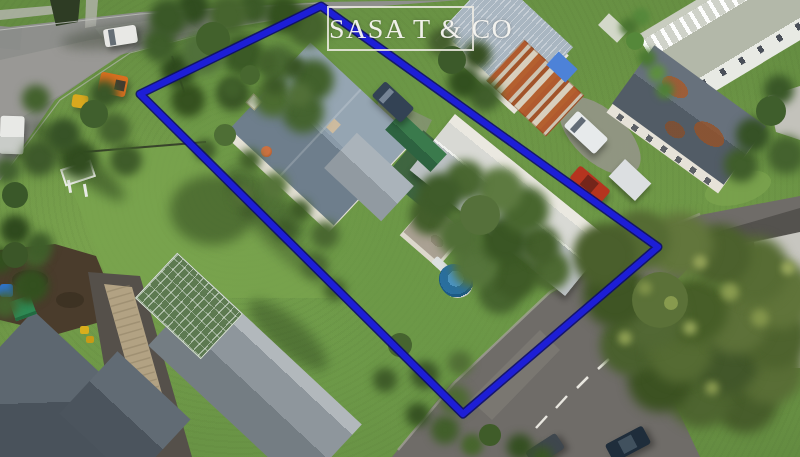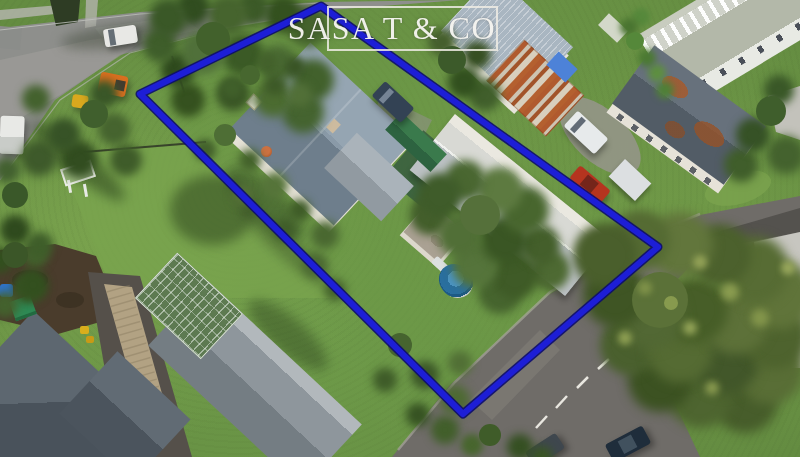--- a/index.html
+++ b/index.html
@@ -13,24 +13,24 @@
         #648c41;}
   .ph::after{content:"";position:absolute;inset:0;z-index:1;pointer-events:none;opacity:.45;
       background:repeating-radial-gradient(circle at 30% 40%, rgba(0,0,0,.05) 0 2px, transparent 2px 6px);}
   .ground{position:absolute;left:0;top:0;z-index:2;}
   .lay{position:absolute;z-index:4;}
   .veh{position:absolute;z-index:6;border-radius:3px;box-shadow:3px 4px 6px rgba(0,0,0,.35);}
   .sh{position:absolute;z-index:3;filter:blur(6px);}
   .t{position:absolute;z-index:7;border-radius:50%;}
   .bsvg{position:absolute;left:0;top:0;z-index:9;}
   .wm{position:absolute;left:327px;top:6px;width:143px;height:41px;z-index:10;
-      display:flex;align-items:center;justify-content:flex-end;
+      display:flex;align-items:center;justify-content:flex-start;
       border:2px solid rgba(238,236,228,.85);
-      font-family:"Liberation Serif",serif;font-size:32px;letter-spacing:1.5px;
-      color:rgba(248,247,242,.95);text-shadow:0 0 3px rgba(40,40,40,.35);white-space:nowrap;padding-left:24px;}
+      font-family:"Liberation Serif",serif;font-size:28px;letter-spacing:1.5px;
+      color:rgba(248,247,242,.95);text-shadow:0 0 3px rgba(40,40,40,.35);white-space:nowrap;}
 
   
   .h-main-wall{left:246px;top:82px;width:142px;height:118px;transform:rotate(43deg);background:#e6e2d7;}
   .h-main{left:251px;top:75px;width:142px;height:118px;transform:rotate(43deg);
       background:linear-gradient(to bottom,#95a5b2 0 46%,#8a9aa8 46% 50%,#6e7e8c 50% 100%);}
   .h-main .ridge{position:absolute;left:48%;top:0;width:2px;height:100%;background:rgba(255,255,255,.18);}
   .h-rear{left:330px;top:153px;width:78px;height:48px;transform:rotate(43deg);
       background:linear-gradient(to bottom,#aab3ba 0 50%,#919aa1 50% 100%);}
   .h-green{left:385px;top:130px;width:62px;height:24px;transform:rotate(43deg);
       background:linear-gradient(to bottom,#3a7a4c 0 55%,#2d6340 55% 100%);}

